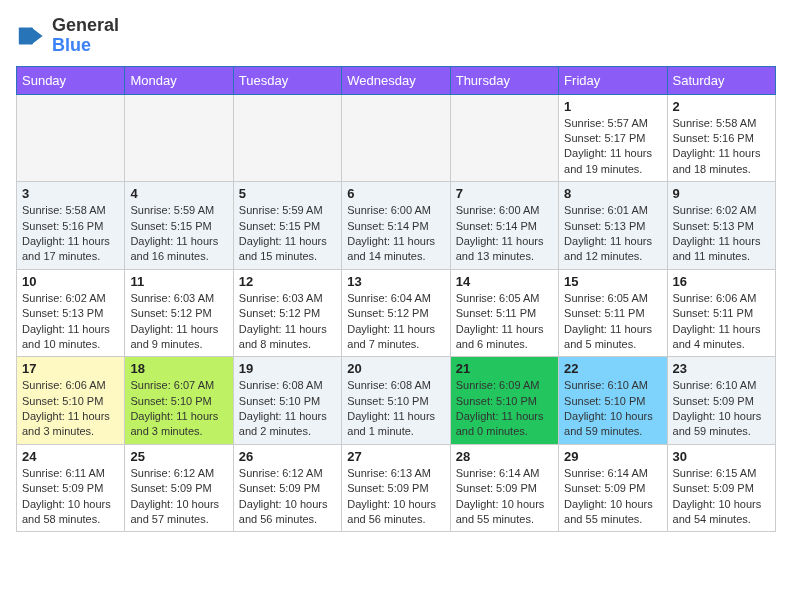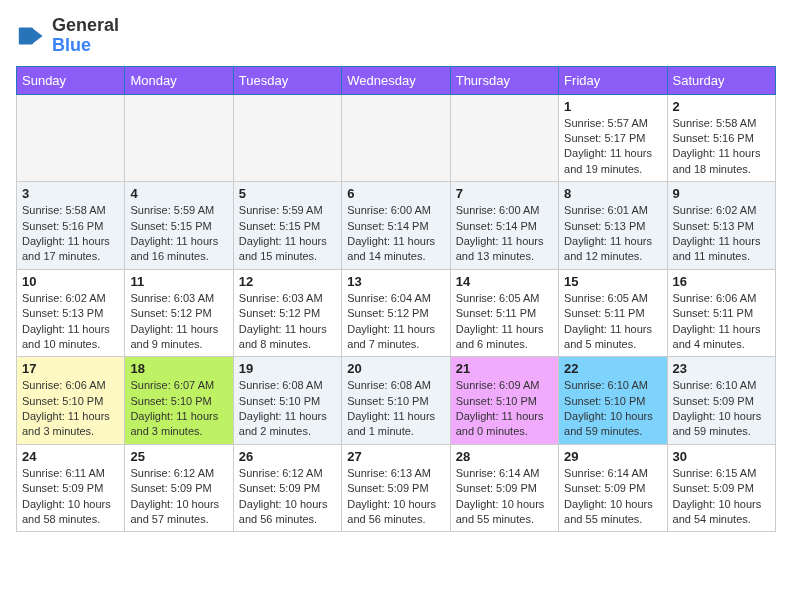--- a/index.html
+++ b/index.html
@@ -200,21 +200,21 @@
           <div class="day-info">Sunrise: 6:07 AM<br>Sunset: 5:10 PM<br>Daylight: 11 hours and 3 minutes.</div>
         </td>
         <td style="background: rgb(238, 243, 248);">
           <span class="day-num">19</span>
           <div class="day-info">Sunrise: 6:08 AM<br>Sunset: 5:10 PM<br>Daylight: 11 hours and 2 minutes.</div>
         </td>
         <td style="background: rgb(238, 243, 248);">
           <span class="day-num">20</span>
           <div class="day-info">Sunrise: 6:08 AM<br>Sunset: 5:10 PM<br>Daylight: 11 hours and 1 minute.</div>
         </td>
-        <td style="background: #f0abfc;">
+        <td style="background: #22c55e;">
           <span class="day-num">21</span>
           <div class="day-info">Sunrise: 6:09 AM<br>Sunset: 5:10 PM<br>Daylight: 11 hours and 0 minutes.</div>
         </td>
         <td style="background: #7dd3fc;">
           <span class="day-num">22</span>
           <div class="day-info">Sunrise: 6:10 AM<br>Sunset: 5:10 PM<br>Daylight: 10 hours and 59 minutes.</div>
         </td>
         <td style="background: rgb(238, 243, 248);">
           <span class="day-num">23</span>
           <div class="day-info">Sunrise: 6:10 AM<br>Sunset: 5:09 PM<br>Daylight: 10 hours and 59 minutes.</div>

